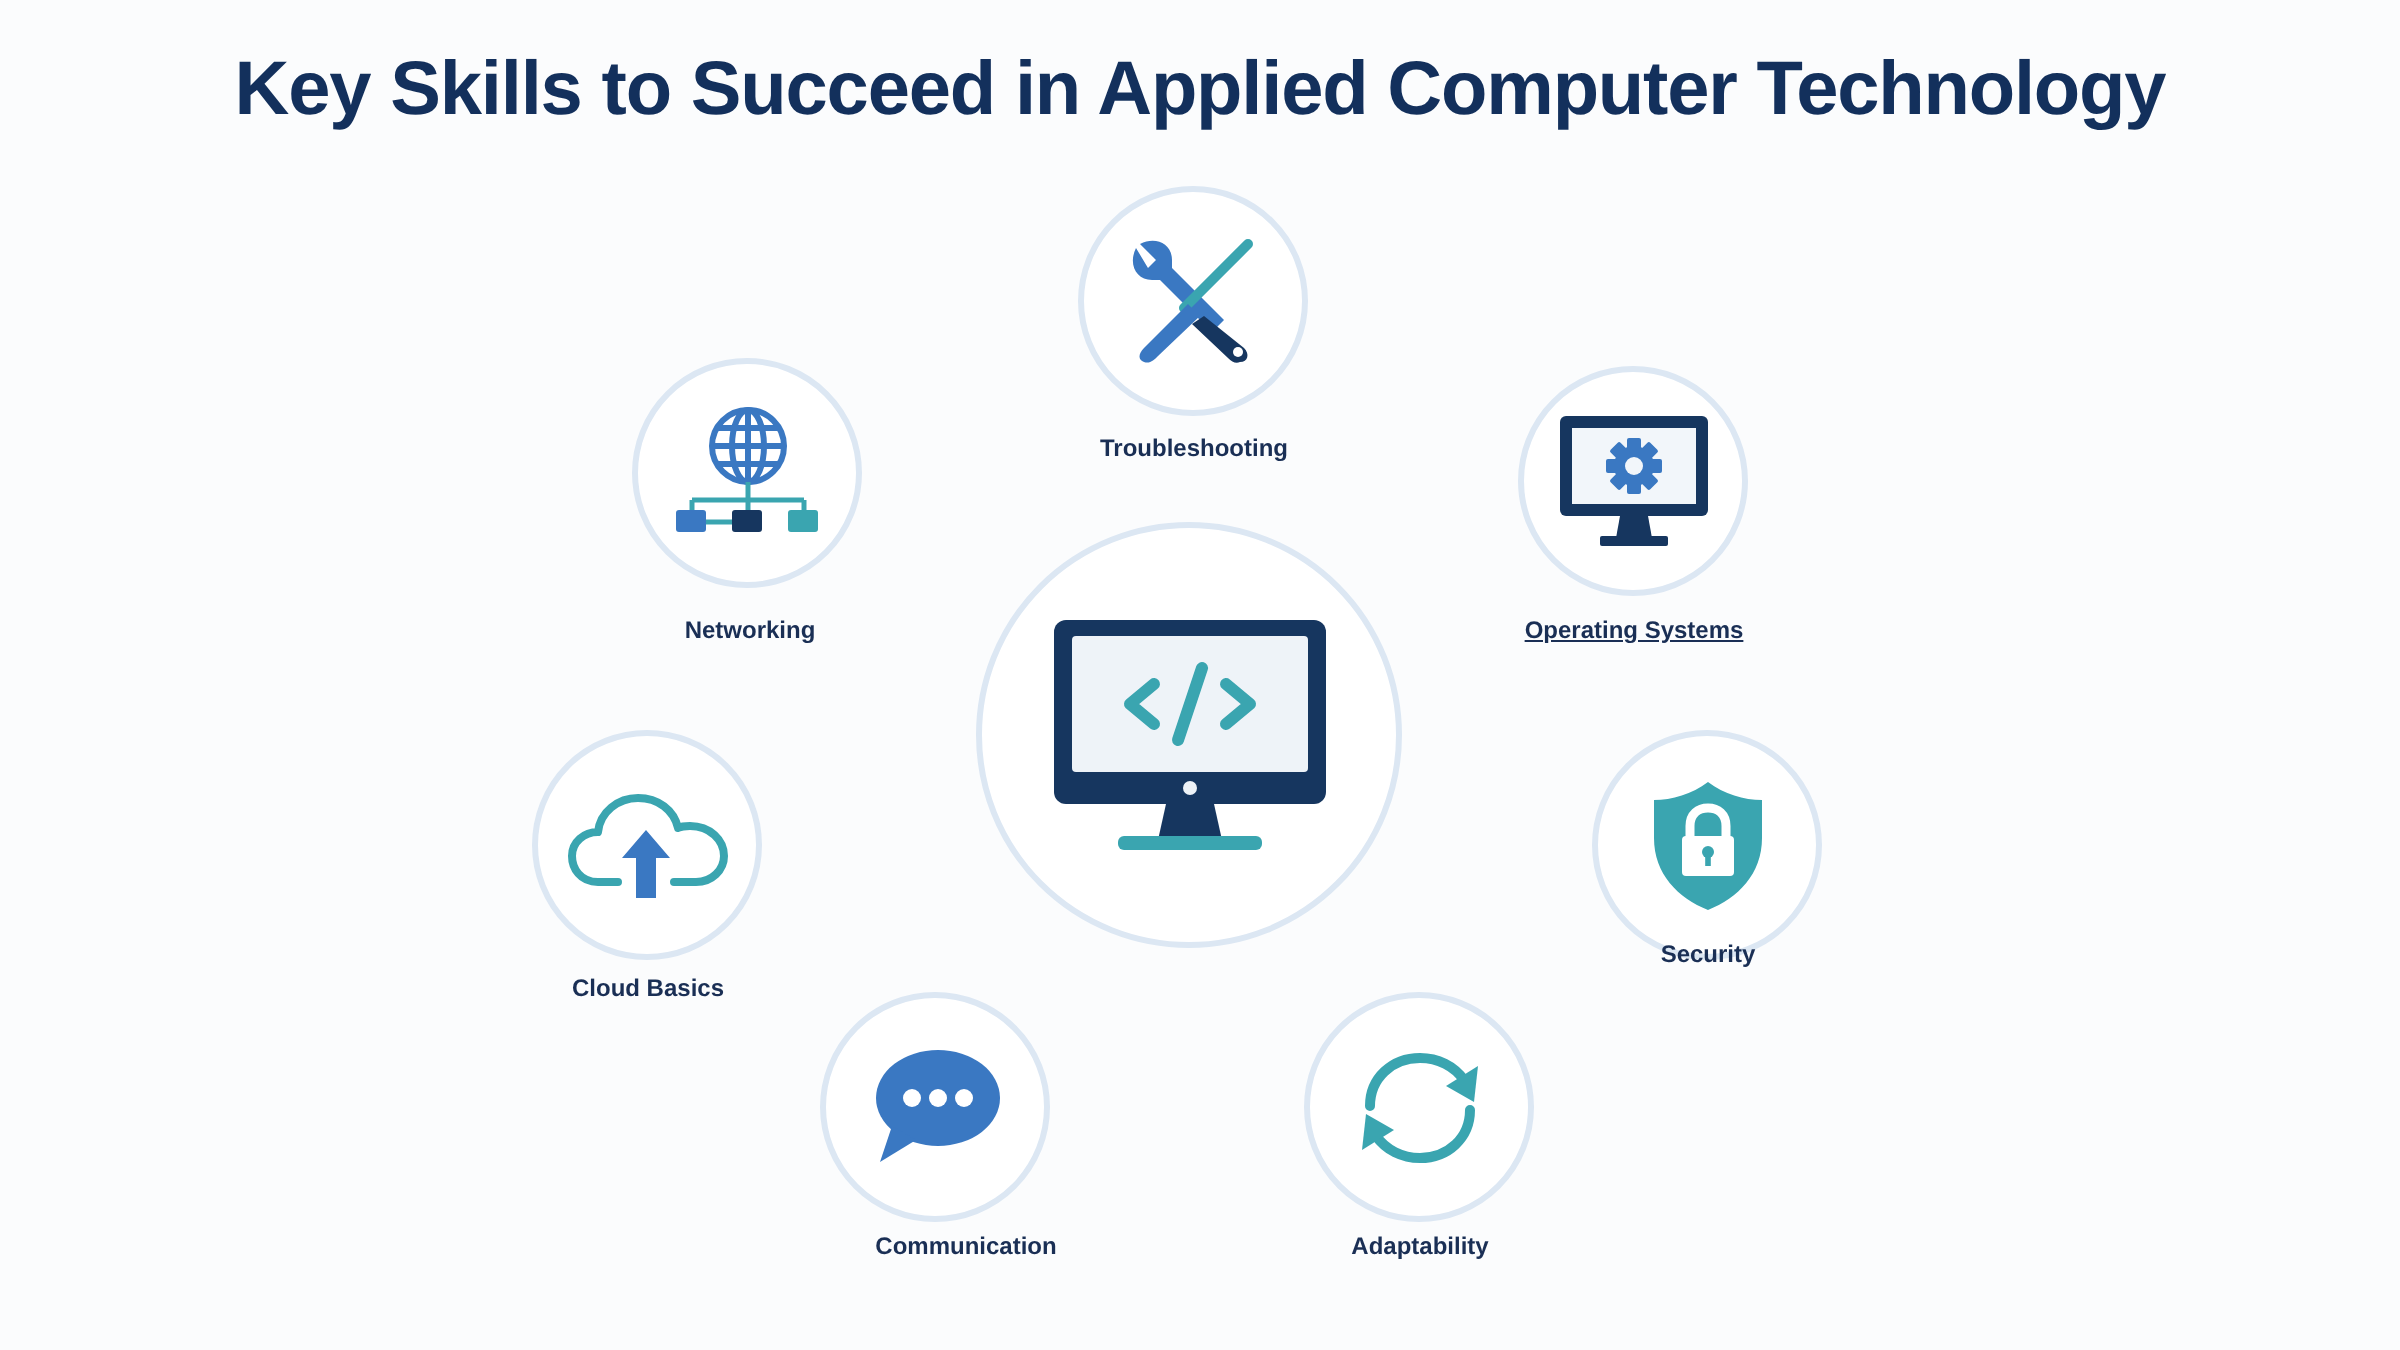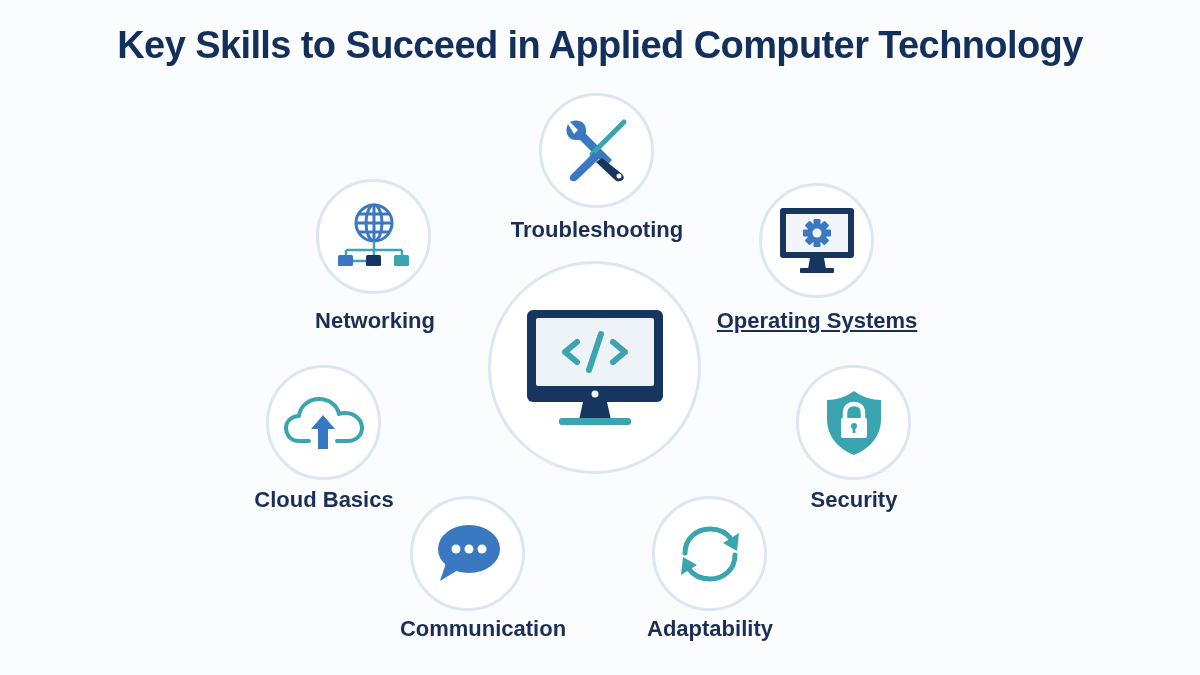--- a/index.html
+++ b/index.html
@@ -14,21 +14,21 @@
     font-size:38px; font-weight:bold; color:#13305c; letter-spacing:-0.6px;
   }
   .circle {
     position:absolute; border-radius:50%;
     background:#ffffff; border:3px solid #dce7f3;
     box-sizing:border-box;
     display:flex; align-items:center; justify-content:center;
   }
   .label {
     position:absolute; width:240px; text-align:center;
-    font-size:22px; font-weight:bold; color:#1a2f55;
+    font-size:12px; font-weight:bold; color:#1a2f55;
     transform:translateX(-50%);
   }
   svg { display:block; }
 </style>
 </head>
 <body>
 
 <div class="title">Key Skills to Succeed in Applied Computer Technology</div>
 
 <div class="circle" style="left:488px; top:261px; width:213px; height:213px;">
@@ -112,21 +112,21 @@
 
 <div class="circle" style="left:796px; top:365px; width:115px; height:115px;">
   <svg width="60" height="68" viewBox="0 0 60 68">
     <path d="M30 2 C22 8 12 11 3 11 L3 30 C3 48 15 60 30 66 C45 60 57 48 57 30 L57 11 C48 11 38 8 30 2 Z" fill="#3aa5b0"></path>
     <path d="M21 30 L21 24 C21 18 25 15 30 15 C35 15 39 18 39 24 L39 30" fill="none" stroke="#ffffff" stroke-width="4.5"></path>
     <rect x="17" y="29" width="26" height="20" rx="2" fill="#ffffff"></rect>
     <circle cx="30" cy="37" r="3" fill="#3aa5b0"></circle>
     <rect x="28.6" y="37" width="2.8" height="7" fill="#3aa5b0"></rect>
   </svg>
 </div>
-<div class="label" style="left:854px; top:487px;">Security</div>
+<div class="label" style="left:854px; top:470px;">Security</div>
 
 <div class="circle" style="left:410px; top:496px; width:115px; height:115px;">
   <svg width="68" height="62" viewBox="0 0 68 62">
     <ellipse cx="35" cy="26" rx="31" ry="24" fill="#3a78c2"></ellipse>
     <path d="M12 40 L6 58 L24 47 Z" fill="#3a78c2"></path>
     <circle cx="22" cy="26" r="4.5" fill="#ffffff"></circle>
     <circle cx="35" cy="26" r="4.5" fill="#ffffff"></circle>
     <circle cx="48" cy="26" r="4.5" fill="#ffffff"></circle>
   </svg>
 </div>

